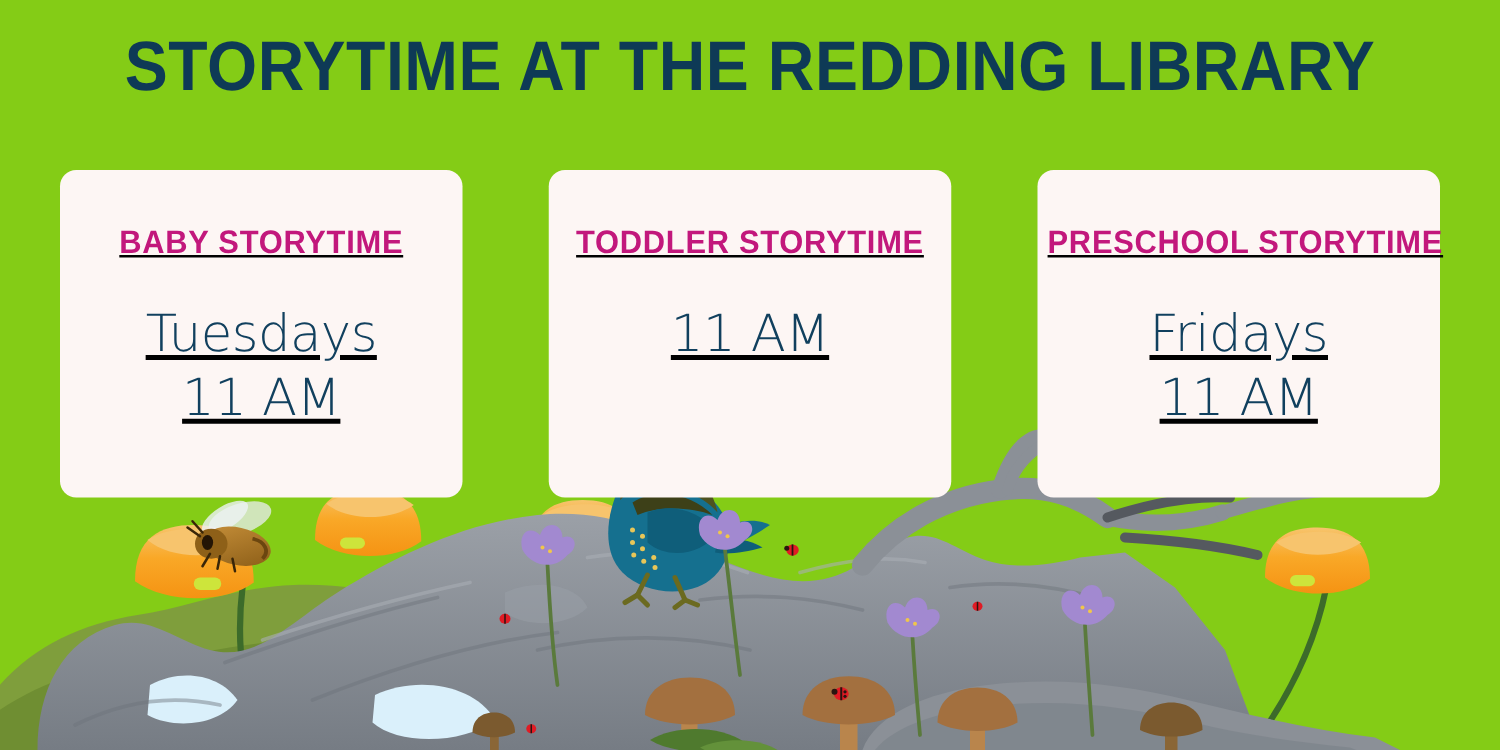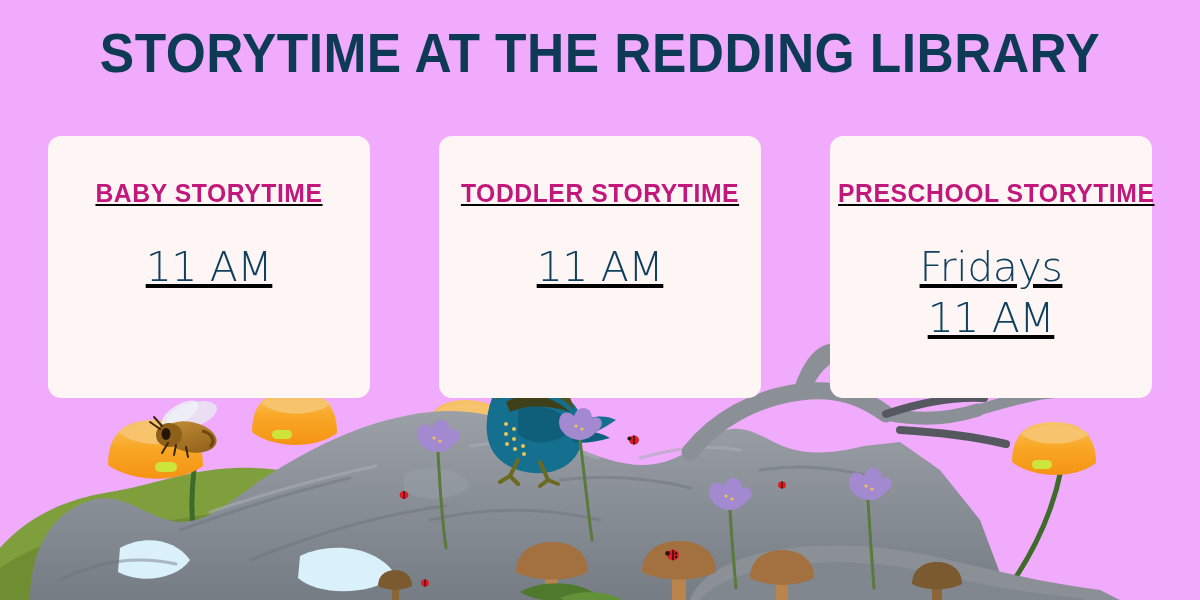--- a/index.html
+++ b/index.html
@@ -9,21 +9,21 @@
   body {
     width: 1200px;
     height: 600px;
     overflow: hidden;
     font-family: "Liberation Sans", sans-serif;
   }
   #poster {
     position: relative;
     width: 1200px;
     height: 600px;
-    background: #f0abfc;
+    background: #84cc16;
     overflow: hidden;
   }
 
   
   #scene {
     position: absolute;
     left: 0;
     top: 0;
     width: 1200px;
     height: 600px;
@@ -387,20 +387,21 @@
 
   <div id="content">
 
     <div class="poster-title">STORYTIME AT THE REDDING LIBRARY</div>
 
     <div class="cards">
 
       <div class="card">
         <div class="card-heading">BABY STORYTIME</div>
         <div class="card-body">
+          <span class="card-day">Tuesdays</span>
           <span class="card-time">11 AM</span>
         </div>
       </div>
 
       <div class="card">
         <div class="card-heading">TODDLER STORYTIME</div>
         <div class="card-body">
           <span class="card-time">11 AM</span>
         </div>
       </div>

